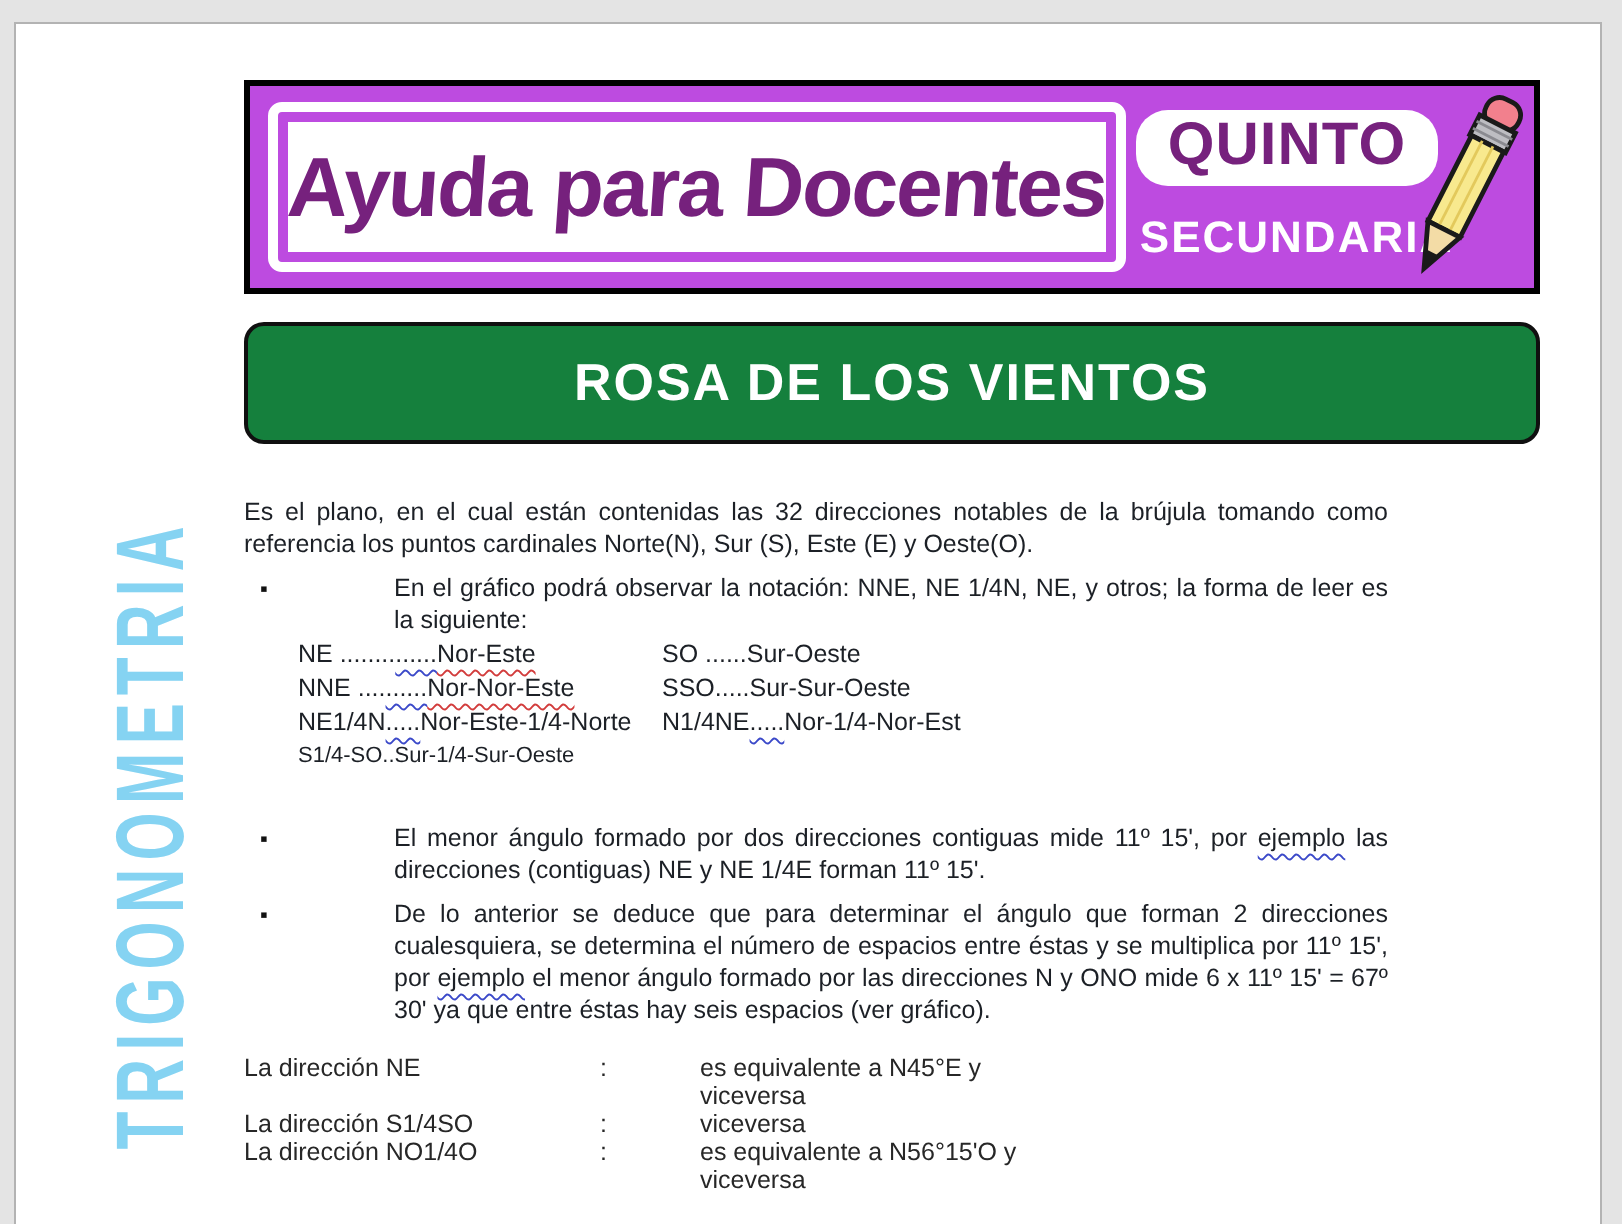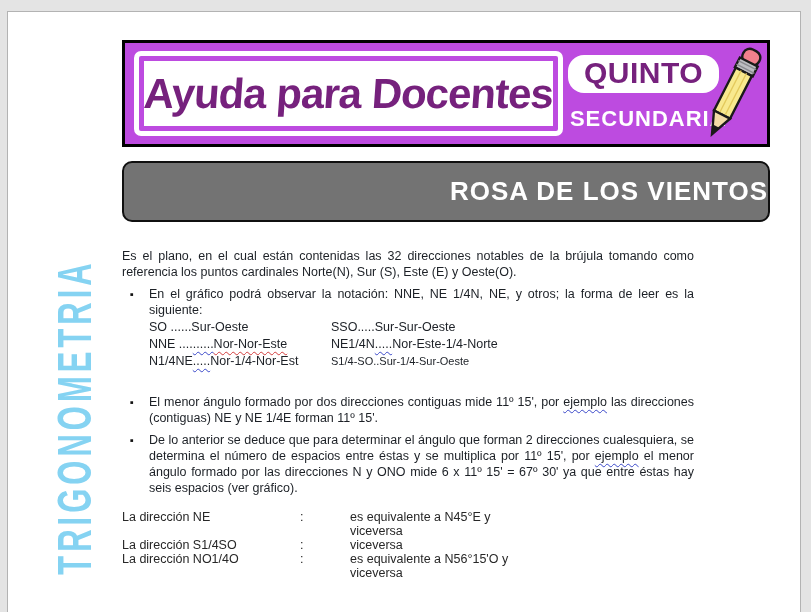--- a/index.html
+++ b/index.html
@@ -45,31 +45,31 @@
     color:#76217d; font-size:30px; font-weight:800; letter-spacing:0.5px;
   }
   .level-sub {
     color:#ffffff; font-size:22px; font-weight:800; letter-spacing:1px;
     padding-left:2px;
   }
   .pencil { position:absolute; right:4px; top:4px; width:62px; height:97px; }
 
   
   .title-banner {
-    margin-top:14px; height:61px; background:#737373;
+    margin-top:14px; height:61px; background:#15803d;
     border:2px solid #101010; border-radius:10px;
-    display:flex; align-items:center; justify-content:flex-end;
+    display:flex; align-items:center; justify-content:center;
   }
   .title-text { color:#fff; font-size:26px; font-weight:800; letter-spacing:1px; }
 
   
   .text-col { width:572px; color:#1c2026; font-size:12.5px; line-height:16px; }
   .intro { margin-top:26px; text-align:justify; }
   .obs-heading { margin-top:13px; font-weight:bold; font-size:13.5px; color:#111; }
-  .bullet { display:flex; margin-top:6px; }
+  .bullet { display:flex; margin-top:6px;gap:48px; }
   .bullet .bsq { width:27px; flex:0 0 27px; padding-left:8px; }
   .bullet .bsq::before { content:"▪"; font-size:11px; line-height:16px; color:#111; }
   .btext { flex:1; text-align:justify; }
   .wavy-blue { text-decoration:underline wavy #3b49c9; text-decoration-thickness:1px; text-underline-offset:3px; }
   .wavy-red  { text-decoration:underline wavy #d23c3c; text-decoration-thickness:1px; text-underline-offset:3px; }
 
   .notation { margin:1px 0 0 27px; display:grid; grid-template-columns:182px auto; column-gap:0; line-height:17px; }
   .nota-small { font-size:11px; }
   .spacer18 { height:18px; }
 
@@ -119,26 +119,29 @@
 
         <p class="intro">Es el plano, en el cual están contenidas las 32 direcciones notables de la brújula tomando como referencia los puntos cardinales Norte(N), Sur (S), Este (E) y Oeste(O).</p>
 
 
         <div class="bullet">
           <span class="bsq"></span>
           <div class="btext">En el gráfico podrá observar la notación: NNE, NE 1/4N, NE, y otros; la forma de leer es la siguiente:</div>
         </div>
 
         <div class="notation">
+          <div>
+            <span>NE ........</span><span class="wavy-blue">......</span><span class="wavy-red">Nor-Este</span>
+          </div>
           <div>SO ......Sur-Oeste</div>
 
-          <div>SSO.....Sur-Sur-Oeste</div>
           <div>
             <span>NNE ....</span><span class="wavy-blue">......</span><span class="wavy-red">Nor-Nor-Este</span>
           </div>
+          <div>SSO.....Sur-Sur-Oeste</div>
 
           <div>
             <span>NE1/4N</span><span class="wavy-blue">.....</span><span>Nor-Este-1/4-Norte</span>
           </div>
 
           <div>
             <span>N1/4NE</span><span class="wavy-blue">.....</span><span>Nor-1/4-Nor-Est</span>
           </div>
           <div class="nota-small">S1/4-SO..Sur-1/4-Sur-Oeste</div>
         </div>

